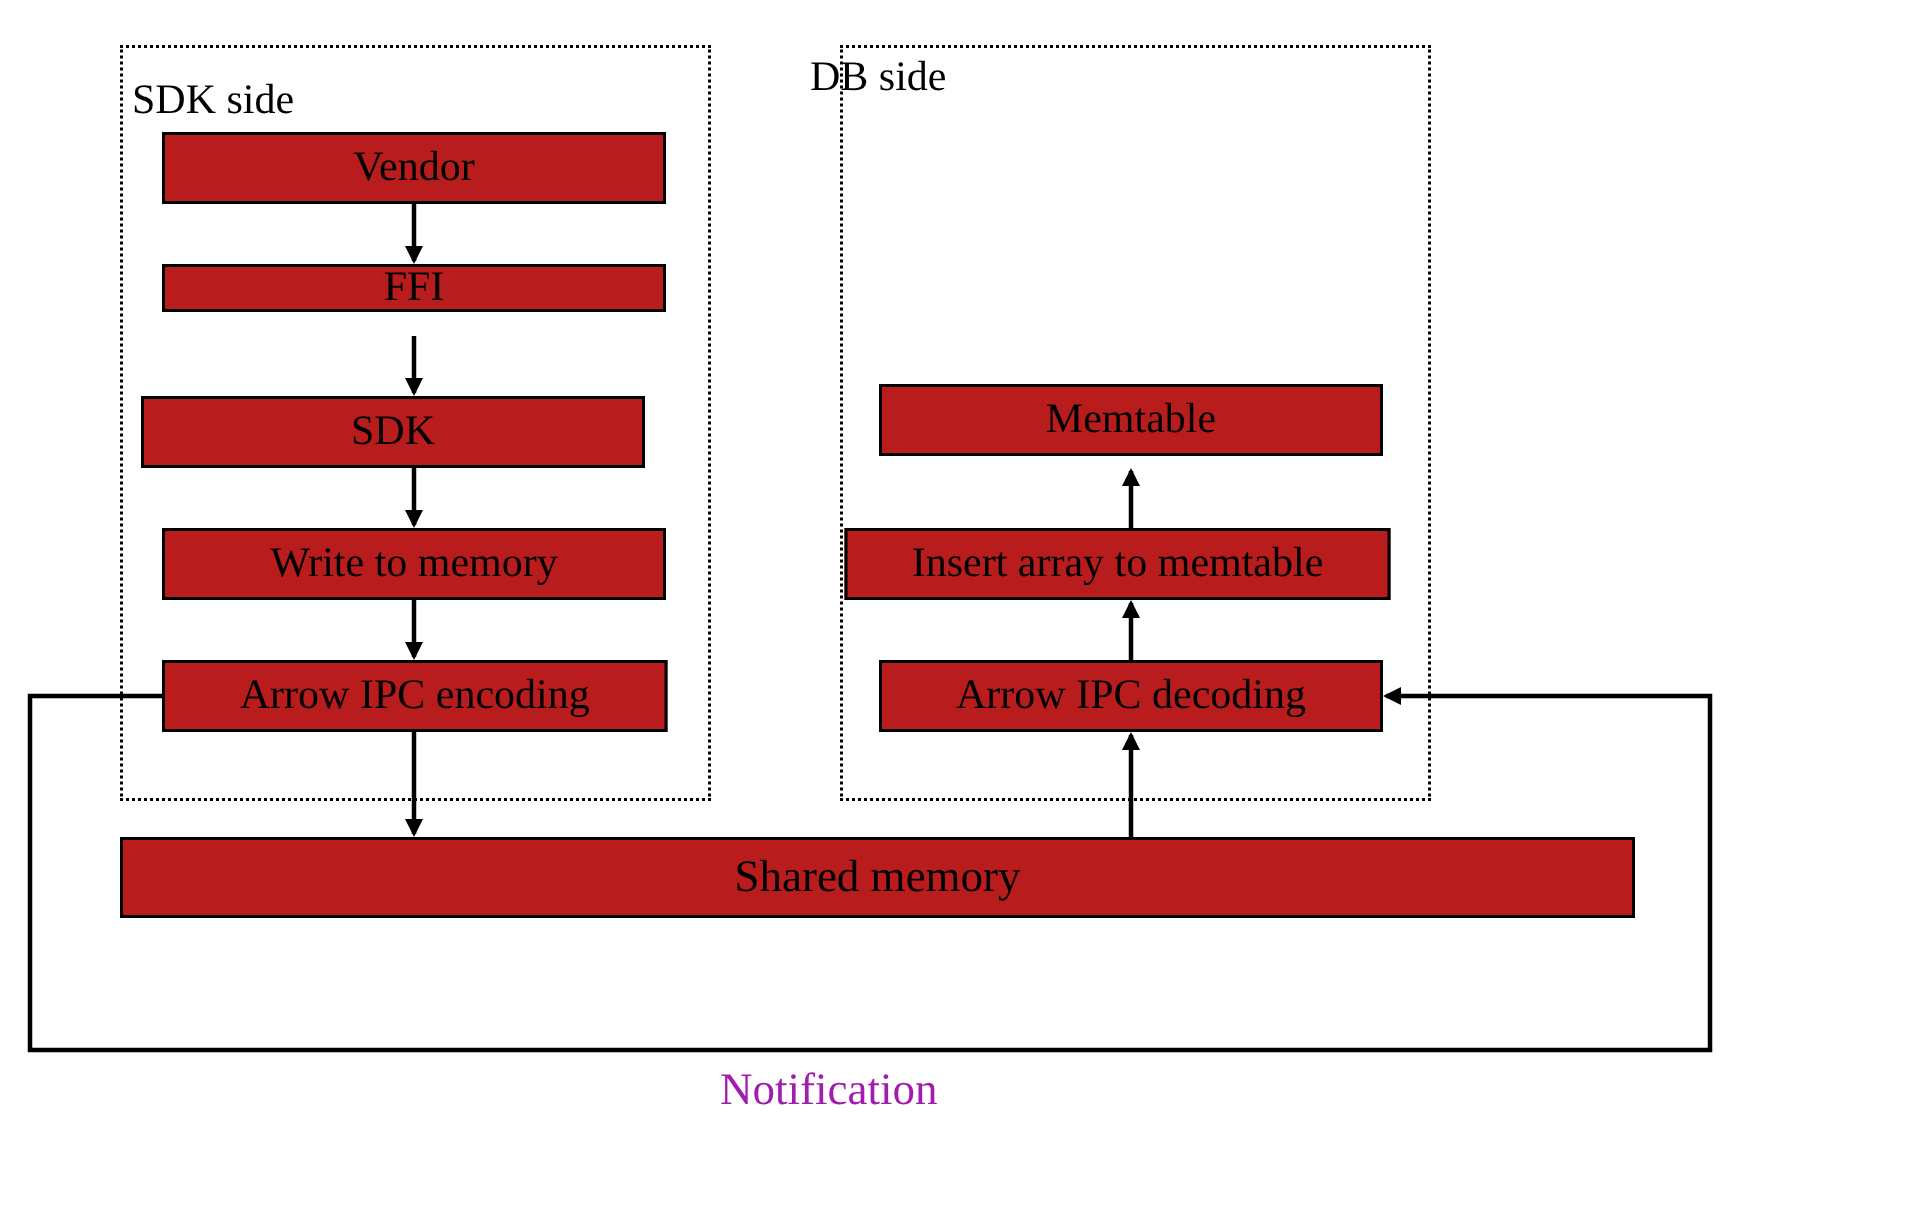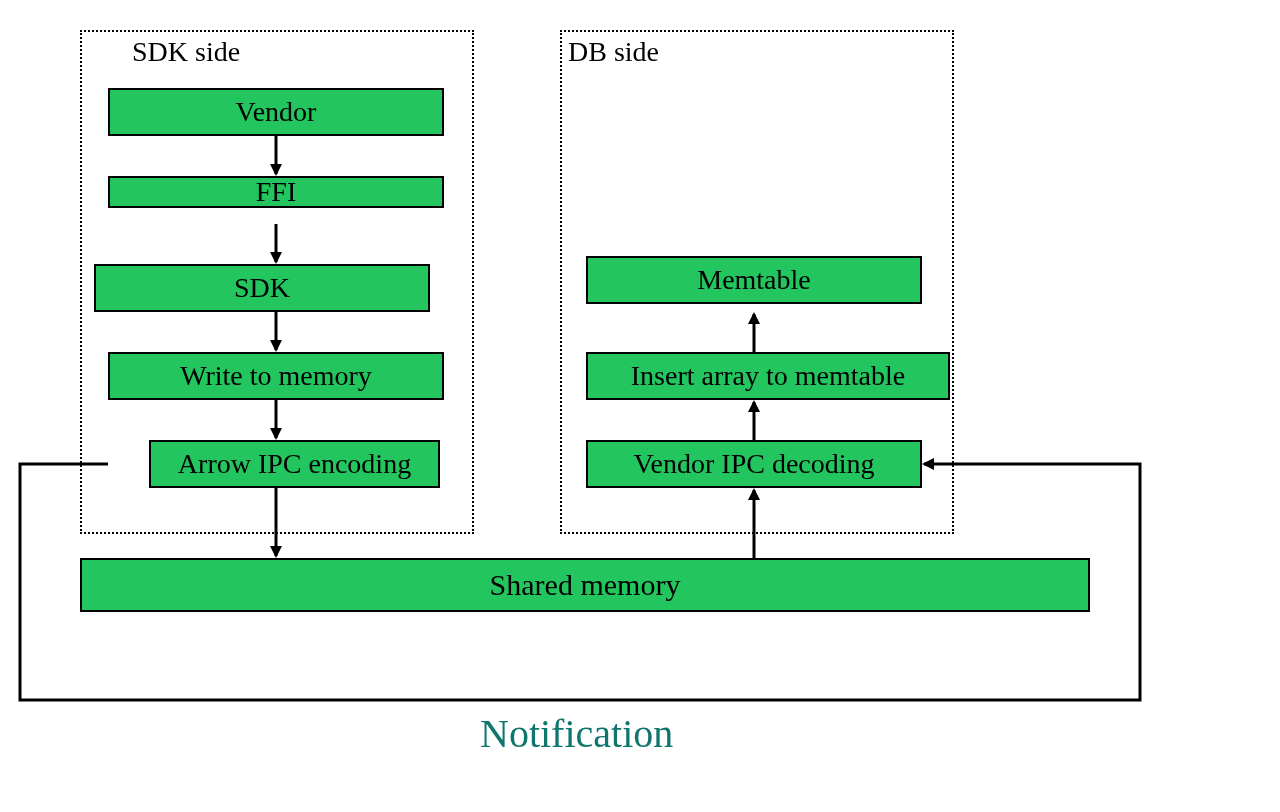--- a/index.html
+++ b/index.html
@@ -21,69 +21,69 @@
     background: transparent;
   }
   .group-title {
     position: absolute;
     font-size: 28px;
     color: #000;
   }
   .node {
     position: absolute;
     border: 2px solid #000;
-    background: #22c55e;
+    background: #b91c1c;
     display: flex;
     align-items: center;
     justify-content: center;
     font-size: 28px;
     color: #000;
     text-align: center;
     padding: 0 14px;
     box-sizing: border-box;
     white-space: nowrap;
   }
   .big-node {
     font-size: 30px;
   }
   .label-freestanding {
     position: absolute;
-    font-size: 40px;
-    color: #0f766e;
+    font-size: 30px;
+    color: #a21caf;
     background: transparent;
   }
   svg.overlay {
     position: absolute;
     left: 0;
     top: 0;
     width: 1280px;
     height: 812px;
     pointer-events: none;
   }
 </style>
 </head>
 <body>
 
 <div class="stage">
 
   <div class="group-box" style="left:80px; top:30px; width:390px; height:500px;"></div>
-  <div class="group-title" style="left:88px; top:36px;margin-left:44px;">SDK side</div>
+  <div class="group-title" style="left:88px; top:51px;">SDK side</div>
 
   <div class="group-box" style="left:560px; top:30px; width:390px; height:500px;"></div>
-  <div class="group-title" style="left:568px; top:36px;text-align:center;">DB side</div>
+  <div class="group-title" style="left:540px; top:36px;text-align:center;">DB side</div>
 
   <div class="node" style="left:108px; top:88px;  width:336px; height:48px;">Vendor</div>
   <div class="node" style="left:108px; top:176px; width:336px; height:32px;">FFI</div>
   <div class="node" style="left:94px; top:264px; width:336px; height:48px;">SDK</div>
   <div class="node" style="left:108px; top:352px; width:336px; height:48px;">Write to memory</div>
-  <div class="node" style="left:108px; top:440px; width:291px; height:48px;margin-left:41px;">Arrow IPC encoding</div>
+  <div class="node" style="left:108px; top:440px; width:337px; height:48px;">Arrow IPC encoding</div>
 
   <div class="node" style="left:586px; top:256px; width:336px; height:48px;">Memtable</div>
-  <div class="node" style="left:586px; top:352px; width:364px; height:48px;">Insert array to memtable</div>
-  <div class="node" style="left:586px; top:440px; width:336px; height:48px;">Vendor IPC decoding</div>
+  <div class="node" style="left:563px; top:352px; width:364px; height:48px;">Insert array to memtable</div>
+  <div class="node" style="left:586px; top:440px; width:336px; height:48px;">Arrow IPC decoding</div>
 
   <div class="node big-node" style="left:80px; top:558px; width:1010px; height:54px;text-align:right;">Shared memory</div>
 
   <div class="label-freestanding" style="left:480px; top:710px;">Notification</div>
 
   <svg class="overlay" viewBox="0 0 1280 812">
     <defs>
       <marker id="arrowhead" markerWidth="12" markerHeight="12" refX="10" refY="6" orient="auto" markerUnits="userSpaceOnUse">
         <path d="M0,0 L12,6 L0,12 Z" fill="#000"></path>
       </marker>

